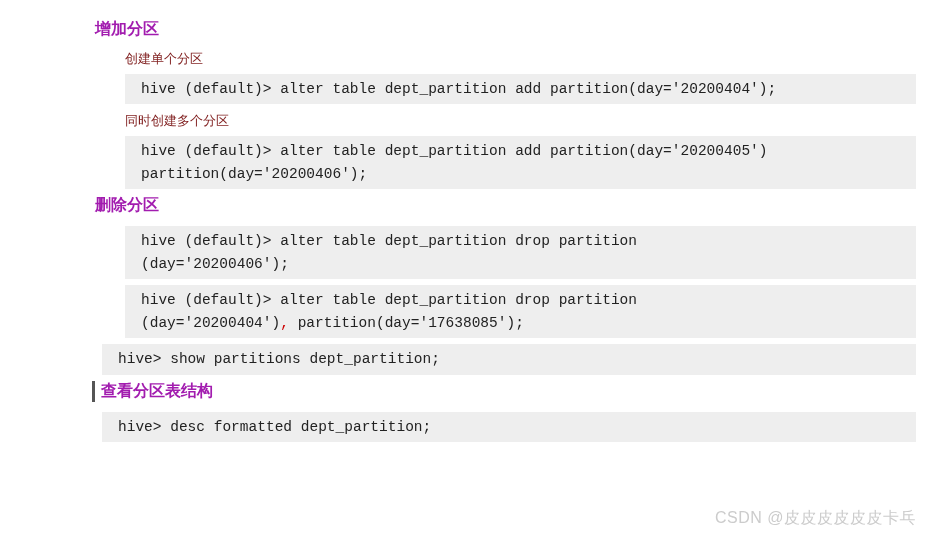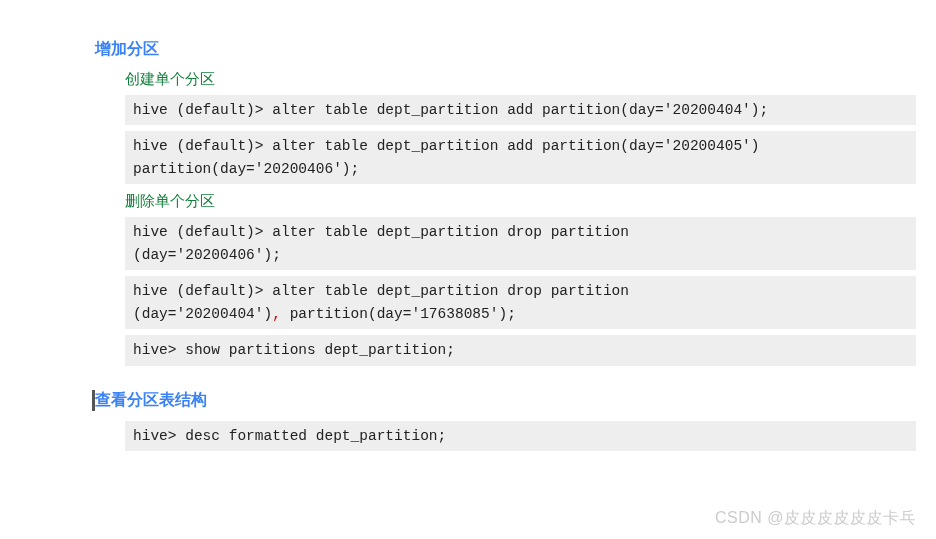--- a/index.html
+++ b/index.html
@@ -9,51 +9,52 @@
     font-family: "Microsoft YaHei", "PingFang SC", sans-serif;
     font-size: 15px;
     color: #333;
     background: #fff;
     width: 936px;
   }
   .section { margin-bottom: 6px; }
   .h-title {
     font-weight: bold;
     font-size: 16px;
-    color: #3b82f6;
+    color: #a21caf;
     margin-left: 85px;
     margin-bottom: 10px;
-    margin-top: 24px;
+    margin-top: 4px;
   }
   .h-title.with-bar {
     border-left: 3px solid #555;
+    padding-left: 6px;
     margin-left: 82px;
   }
   .sub-title {
-    font-size: 15px;
-    color: #15803d;
+    font-size: 13px;
+    color: #7f1d1d;
     margin-left: 115px;
     margin-bottom: 6px;
     margin-top: 8px;
   }
   .code-block {
     background: #eeeeee;
     font-family: "Consolas", "Courier New", monospace;
     font-size: 14.5px;
     color: #222;
-    padding: 4px 8px;
+    padding: 4px 16px;
     margin-left: 115px;
     margin-right: 10px;
     margin-bottom: 6px;
     line-height: 1.55;
     white-space: pre;
     overflow: hidden;
   }
   .code-block.narrow {
-    margin-left: 115px;
+    margin-left: 92px;
   }
   .punct-comma { color: #cc0000; }
   .watermark {
     position: fixed;
     right: 20px;
     bottom: 10px;
     color: #cccccc;
     font-size: 16px;
     font-family: "Microsoft YaHei", sans-serif;
     pointer-events: none;
@@ -62,27 +63,28 @@
 </style>
 </head>
 <body>
 
 <div class="section">
   <div class="h-title">增加分区</div>
 
   <div class="sub-title">创建单个分区</div>
   <div class="code-block">hive (default)&gt; alter table dept_partition add partition(day='20200404');</div>
 
+  <div class="sub-title">同时创建多个分区</div>
   <div class="code-block">hive (default)&gt; alter table dept_partition add partition(day='20200405') 
 partition(day='20200406');</div>
 </div>
 
 <div class="section">
+  <div class="h-title">删除分区</div>
 
-  <div class="sub-title">删除单个分区</div>
   <div class="code-block">hive (default)&gt; alter table dept_partition drop partition 
 (day='20200406');</div>
 
   <div class="code-block"><span>hive (default)&gt; alter table dept_partition drop partition 
 (day='20200404')</span><span class="punct-comma">,</span><span> partition(day='17638085');</span></div>
 </div>
 
 <div class="section">
   <div class="code-block narrow">hive&gt; show partitions dept_partition;</div>
 </div>

